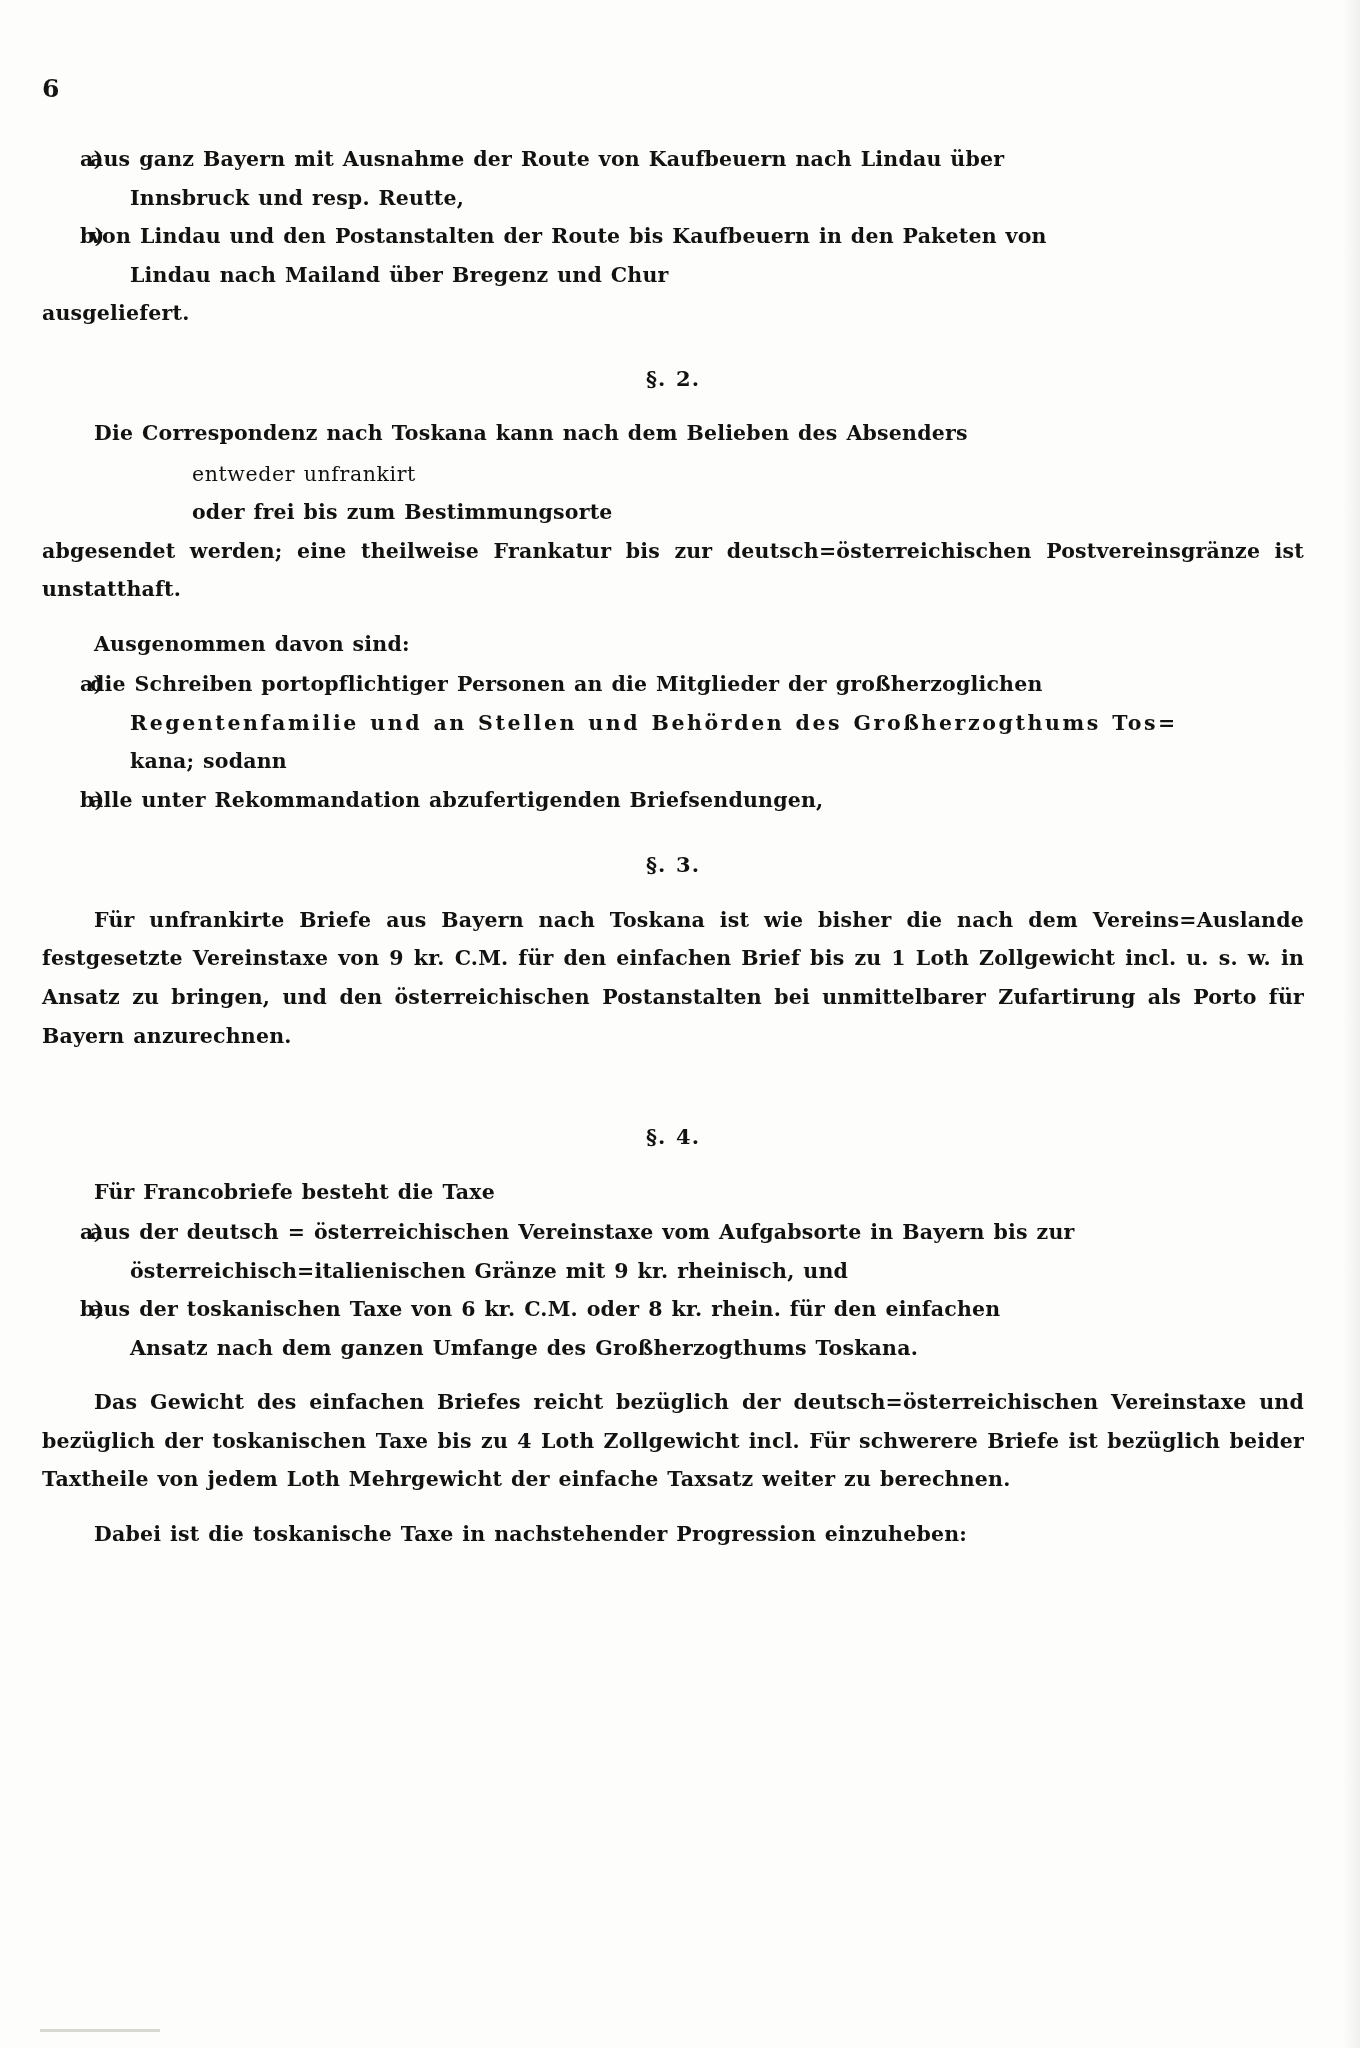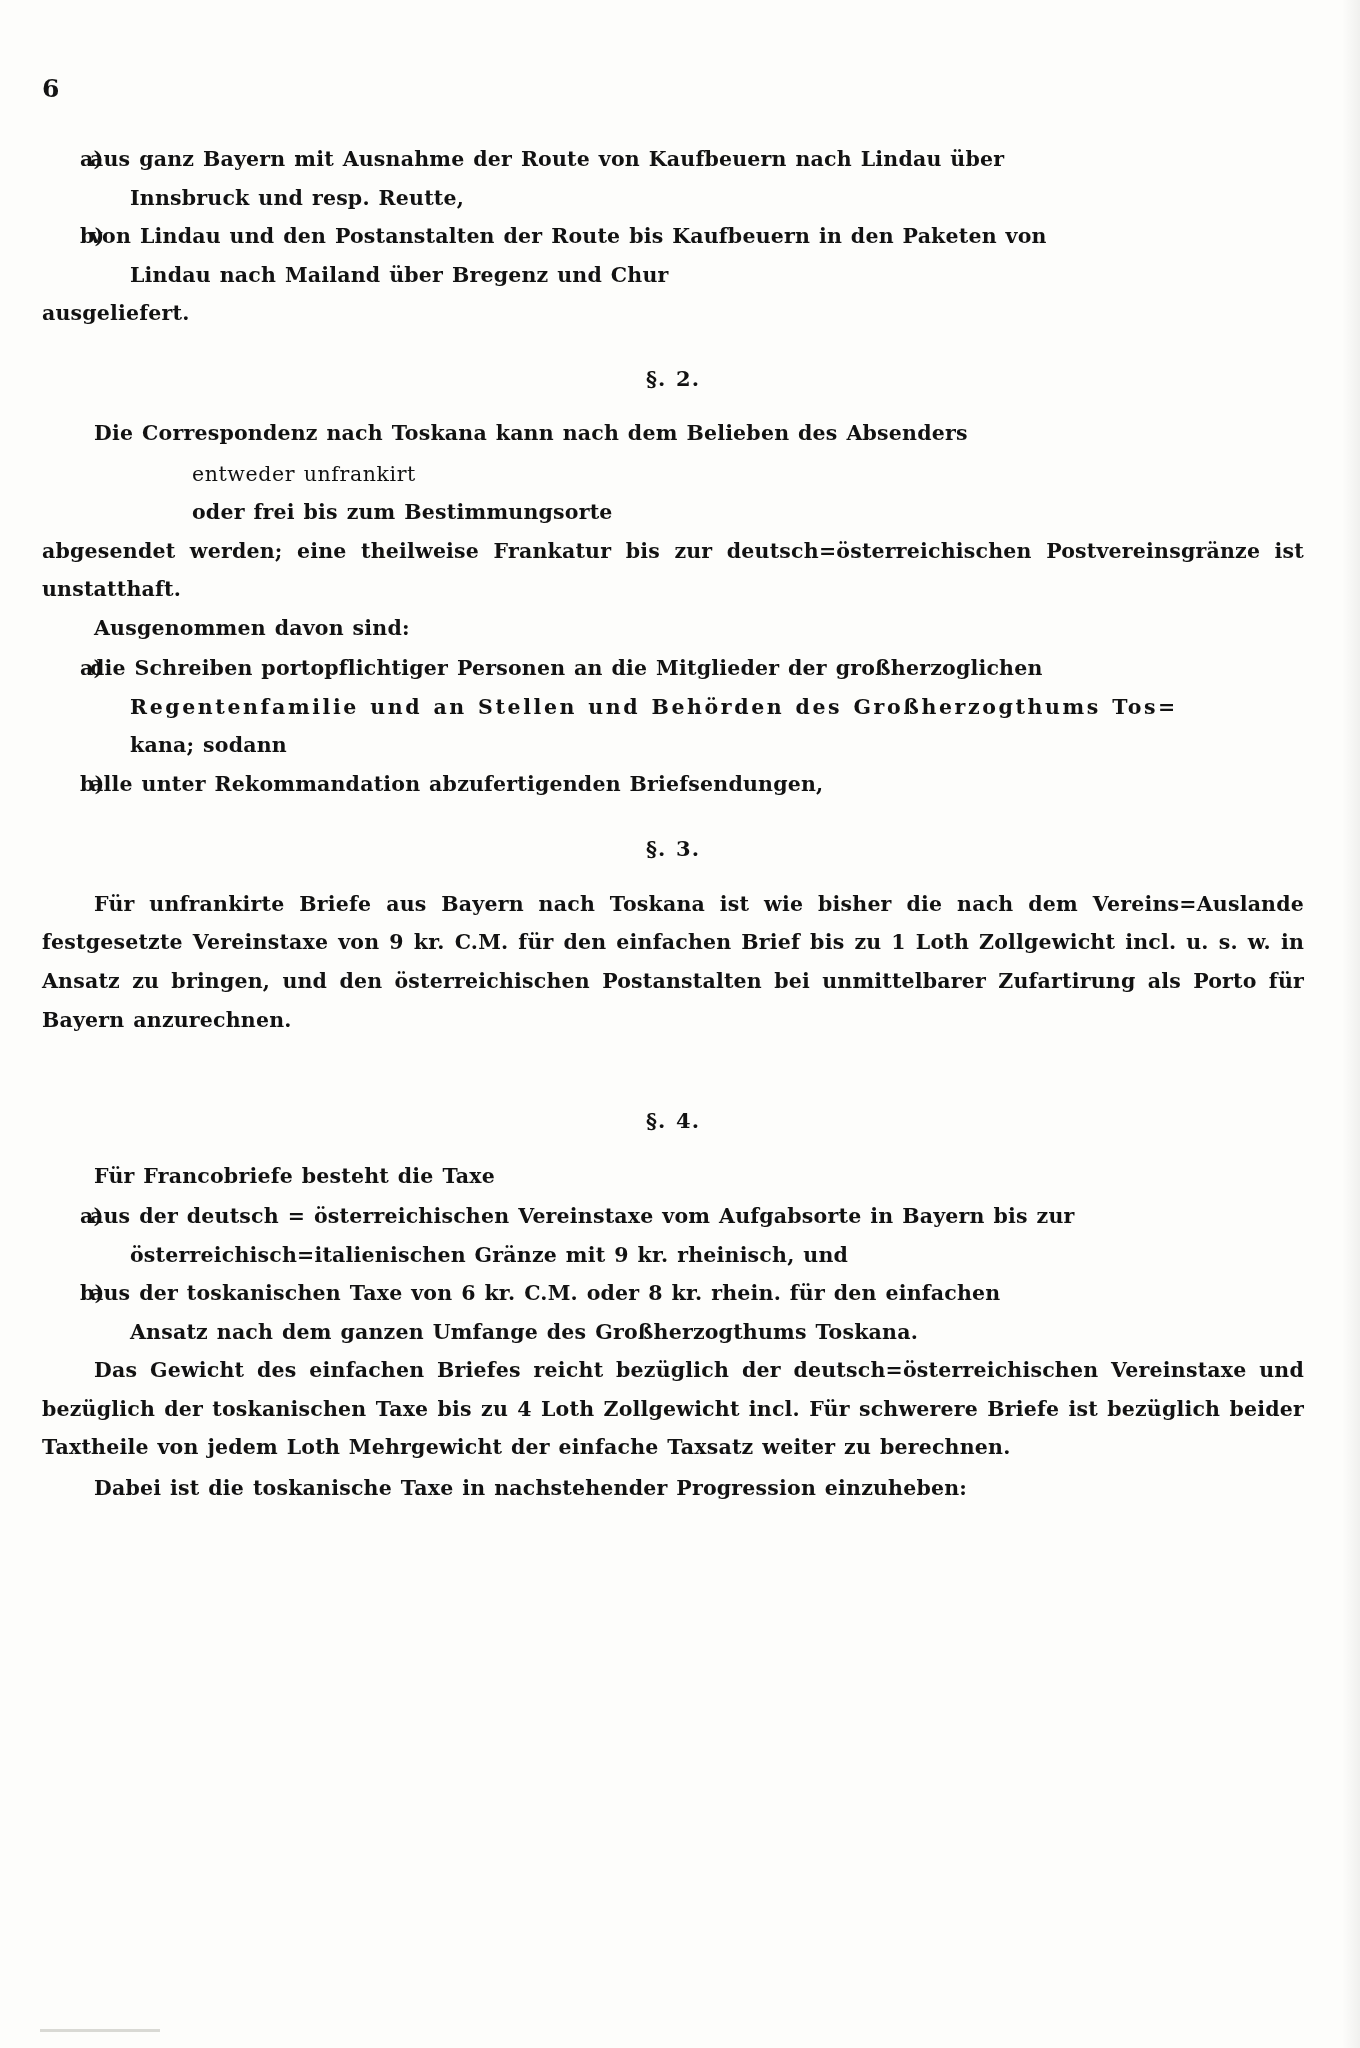--- a/index.html
+++ b/index.html
@@ -42,21 +42,21 @@
     font-family: "DejaVu Serif", serif;
     font-size: 20.5px;
     line-height: 1.88;
     color: #121212;
     font-weight: 600;
     letter-spacing: 0.2px;
     word-spacing: 1.5px;
     text-align: justify;
   }
   .para {
-    margin: 0 0 2px 0;
+    margin: 16px 0 2px 0;
   }
   .para.indent {
     text-indent: 52px;
   }
   .flush {
     margin: 0;
   }
   
   .listitem {
     display: flex;

